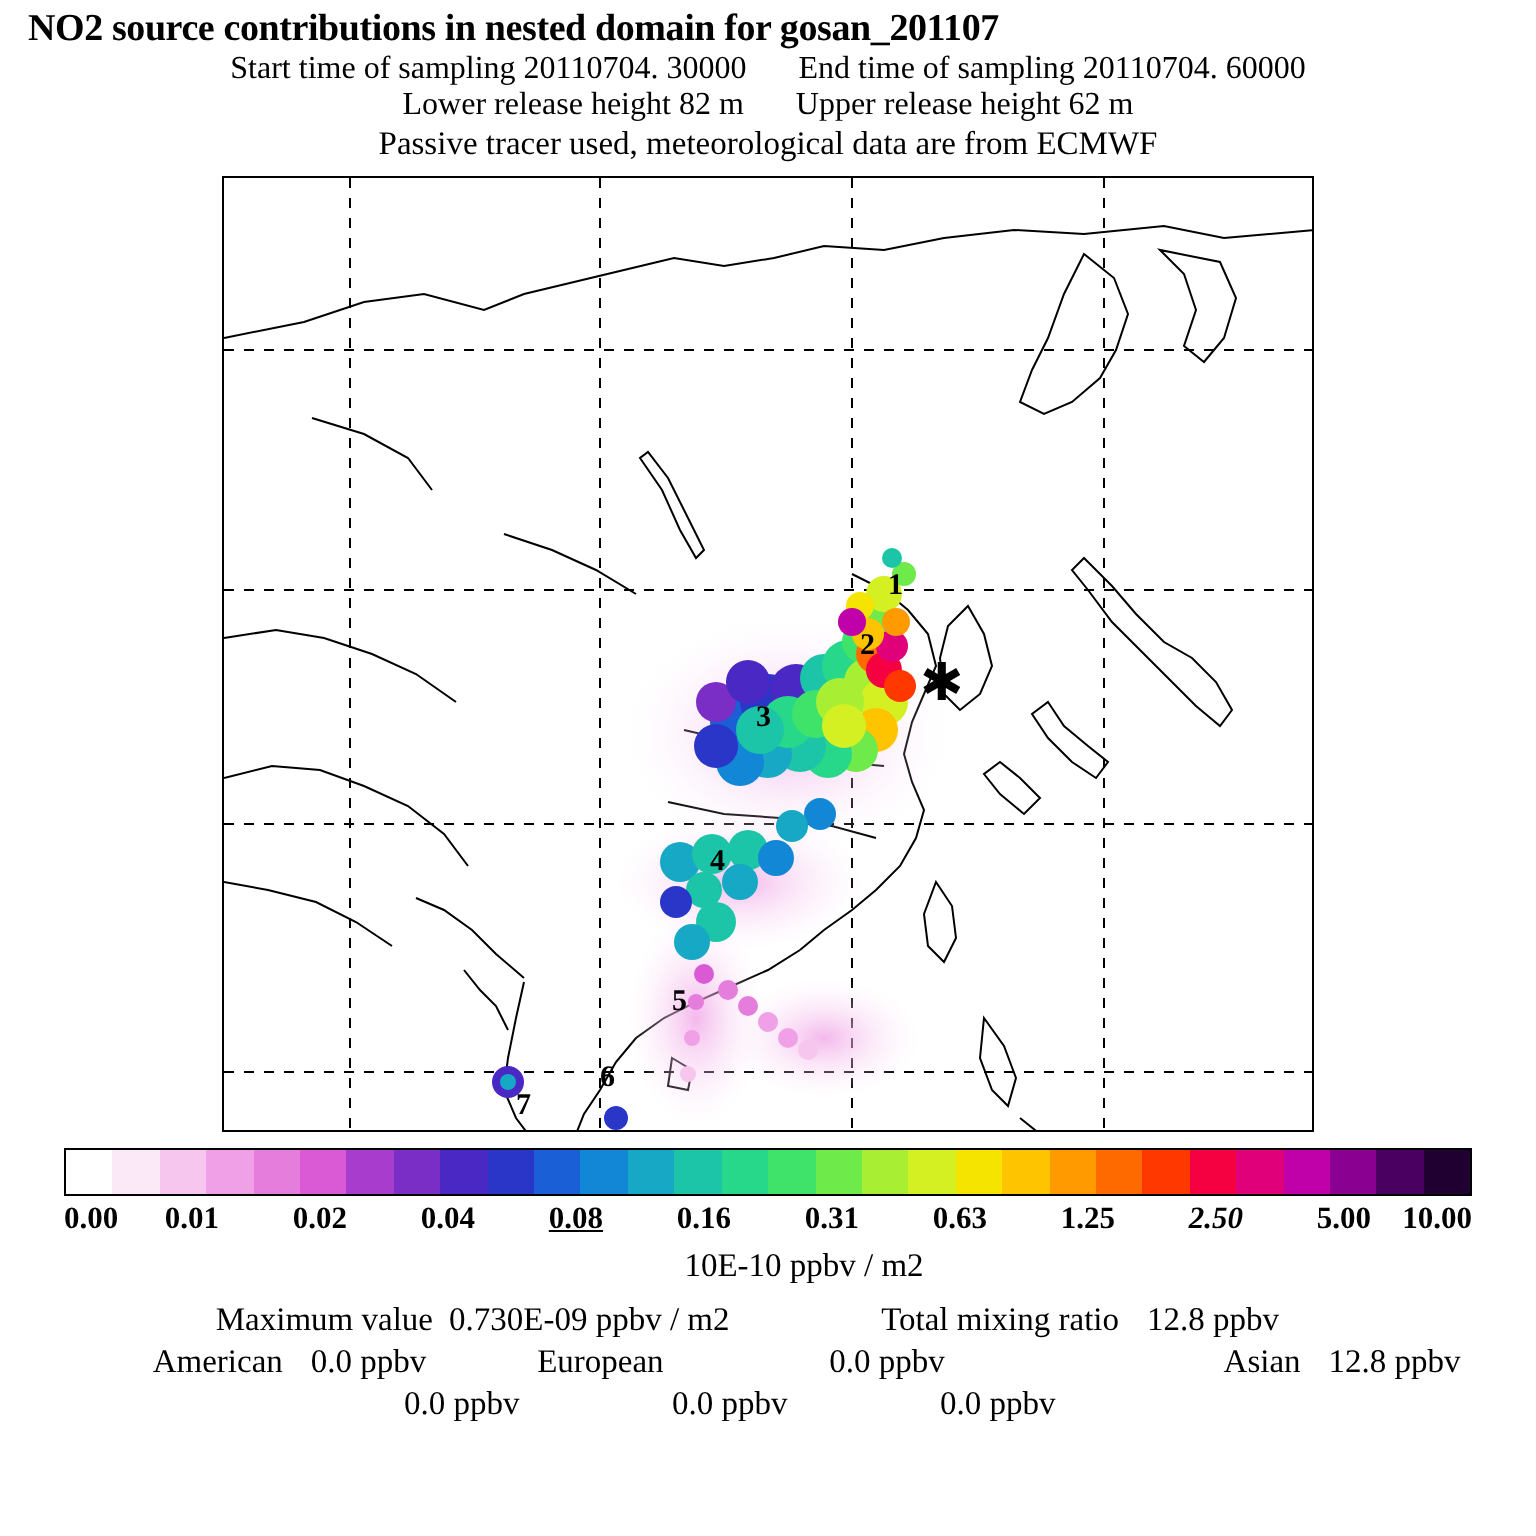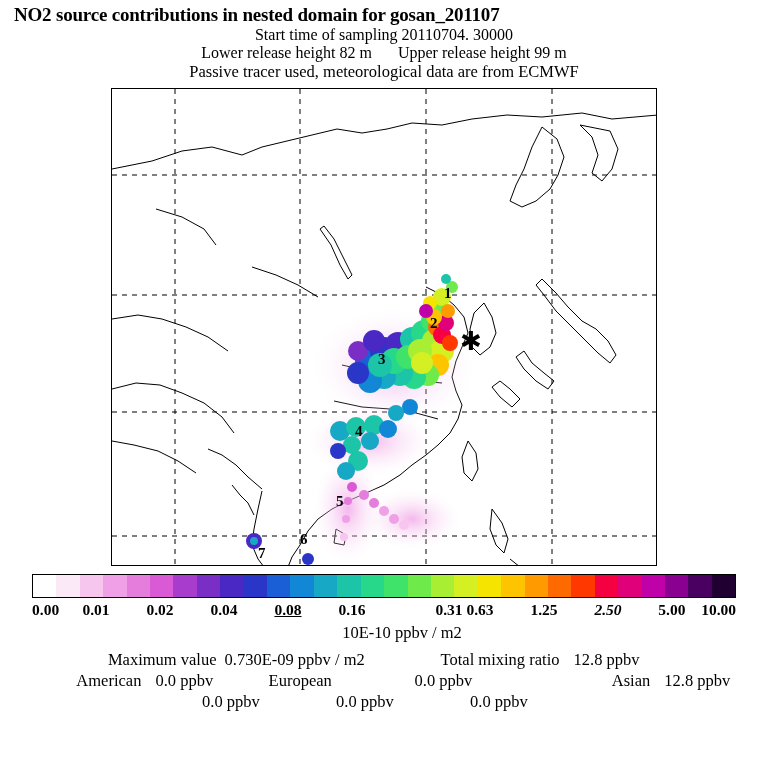--- a/index.html
+++ b/index.html
@@ -109,24 +109,25 @@
     z-index:40;
   }
 </style>
 </head>
 <body>
 
 <div class="title">NO2 source contributions in nested domain for gosan_201107</div>
 
 <div class="sub-row">
   <span>Start time of sampling 20110704. 30000</span>
+  <span>End time of sampling 20110704. 60000</span>
 </div>
 <div class="sub-row">
   <span>Lower release height   82 m</span>
-  <span>Upper release height   99 m</span>
+  <span>Upper release height   62 m</span>
 </div>
 <div class="subline">Passive tracer used, meteorological data are from ECMWF</div>
 
 <div class="map-wrap">
   <div class="map-frame">
     <svg width="546" height="478" viewBox="0 0 546 478">
       <defs>
         <radialGradient id="g5" cx="50%" cy="50%" r="50%">
           <stop offset="0%" stop-color="#c000a8" stop-opacity="0.85"></stop>
           <stop offset="100%" stop-color="#fce9f7" stop-opacity="0"></stop>
@@ -314,21 +315,21 @@
       <div style="background: rgb(32, 0, 48);"></div>
     </div>
 </div>
 <div class="cbar-labels" id="cbar-labels">
     <span style="left: 0%; transform: translateX(0px);">0.00</span>
     <span style="left: 9.09%;">0.01</span>
     <span style="left: 18.18%;">0.02</span>
     <span style="left: 27.27%;">0.04</span>
     <span style="left: 36.36%; text-decoration: underline;">0.08</span>
     <span style="left: 45.45%;">0.16</span>
-    <span style="left: 54.54%; margin-left: 33px;">0.31</span>
+    <span style="left: 54.54%;">0.31</span>
     <span style="left: 63.63%;">0.63</span>
     <span style="left: 72.72%;">1.25</span>
     <span style="left: 81.81%; font-style: italic;">2.50</span>
     <span style="left: 90.9%;">5.00</span>
     <span style="left: 100%; transform: translateX(-100%);">10.00</span>
   </div>
 <div class="cbar-unit">10E-10 ppbv / m2</div>
 
 <div class="footer">
   <div class="frow">

